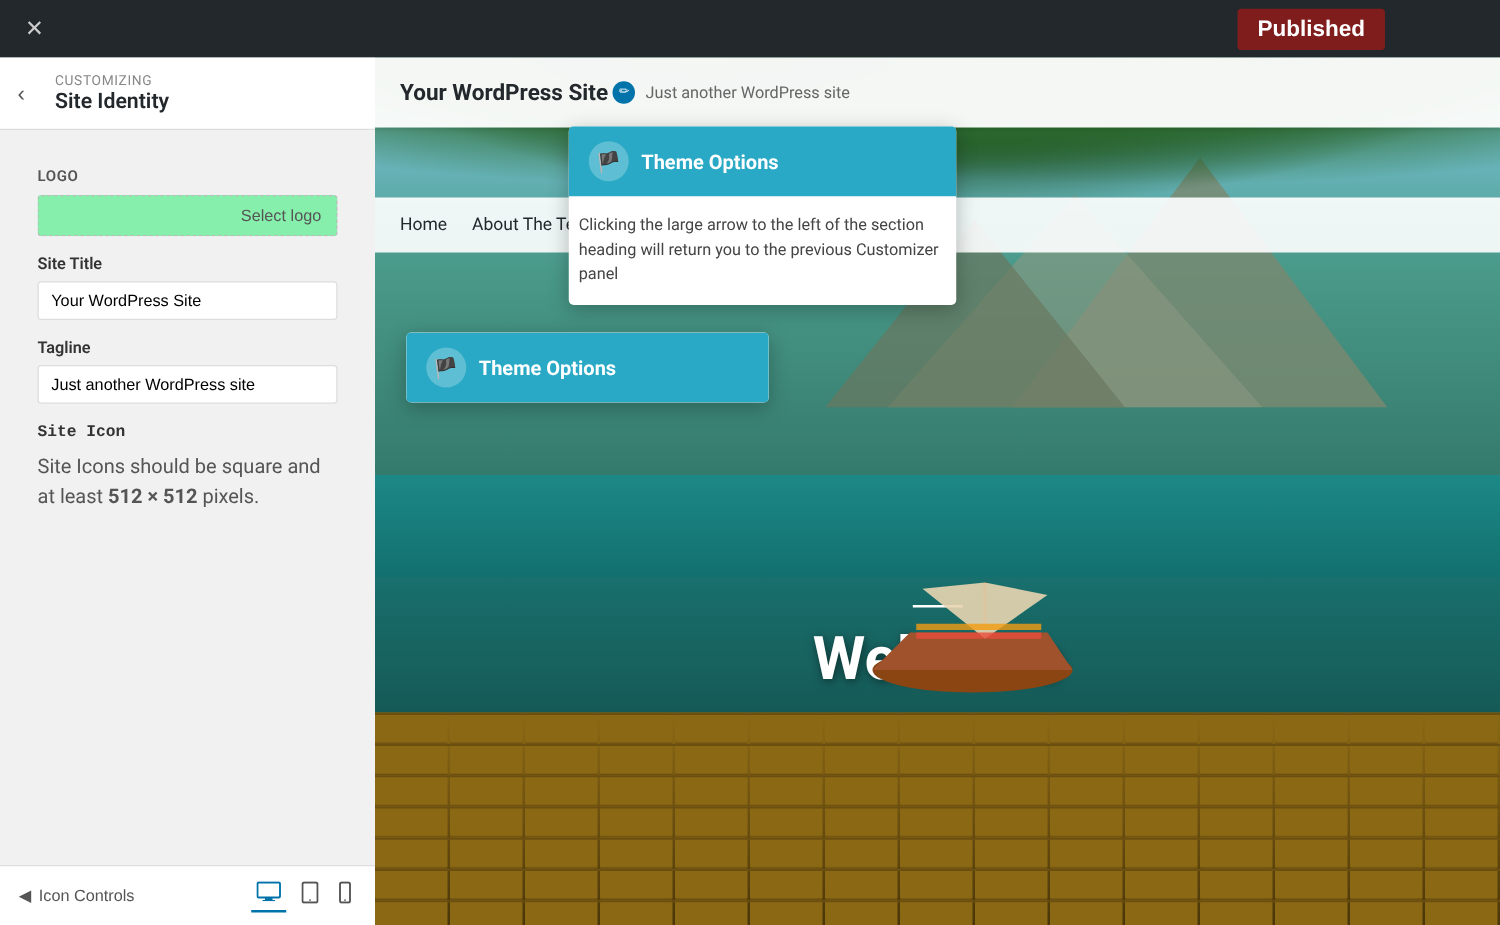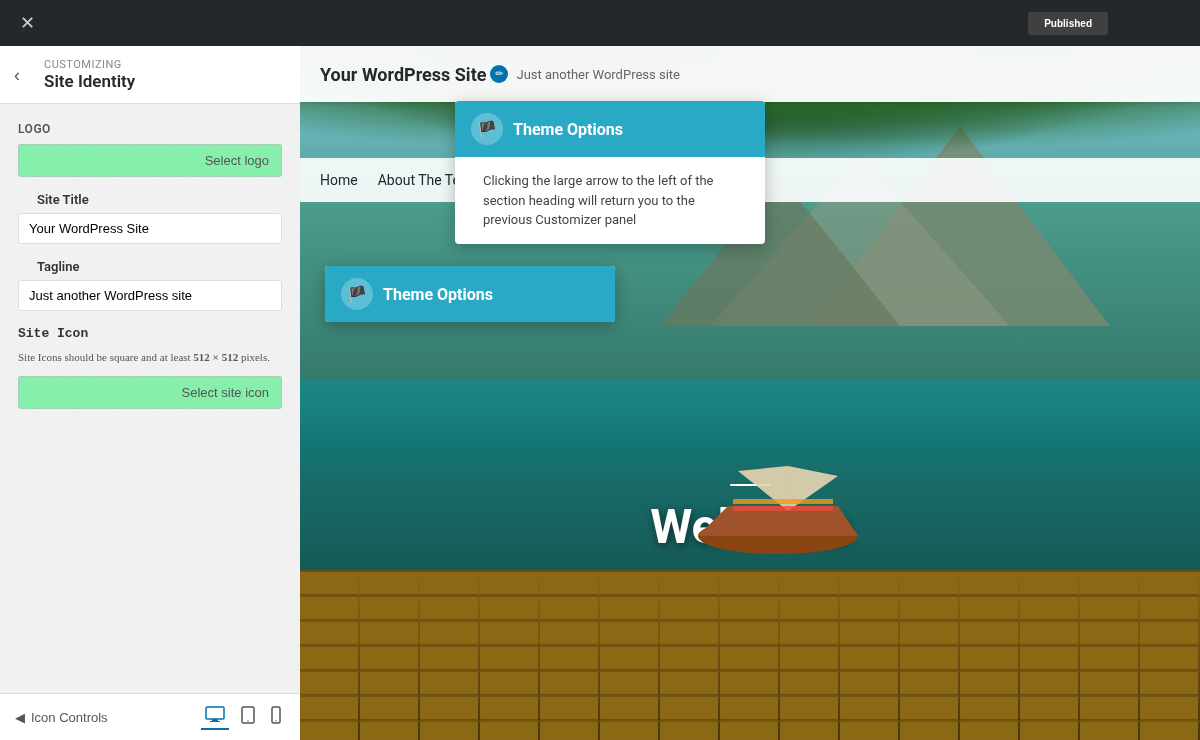--- a/index.html
+++ b/index.html
@@ -17,26 +17,26 @@
     .close-btn {
       color: #aaa;
       background: none;
       border: none;
       cursor: pointer;
       font-size: 18px;
       padding: 4px 8px;
       color: #ccc;
     }
     .published-btn {
-      background: #404040;
+      background: #7f1d1d;
       color: #fff;
       border: none;
       padding: 6px 16px;
       border-radius: 3px;
-      font-size: 10px;
+      font-size: 18px;
       font-weight: 600;
       cursor: pointer;
       margin-left: auto;
       margin-right: 80px;
     }
 
     
     .main-layout {
       display: flex;
       flex: 1;
@@ -78,21 +78,21 @@
       text-transform: uppercase;
       letter-spacing: 0.5px;
     }
     .panel-title {
       font-size: 17px;
       font-weight: 600;
       color: #23282d;
     }
 
     .sidebar-content {
-      padding: 18px;
+      padding: 30px;
       flex: 1;
     }
 
     .section-label {
       font-size: 12px;
       font-weight: 600;
       color: #555;
       text-transform: uppercase;
       letter-spacing: 0.5px;
       margin-bottom: 8px;
@@ -112,21 +112,20 @@
       margin-bottom: 15px;
     }
 
     .form-section { margin-bottom: 15px; }
     .form-label {
       font-size: 13px;
       font-weight: 600;
       color: #333;
       margin-bottom: 6px;
       display: block;
-      margin-left: 19px;
     }
     .form-input {
       width: 100%;
       padding: 7px 10px;
       border: 1px solid #ddd;
       border-radius: 3px;
       font-size: 13px;
       background: #fff;
     }
 
@@ -138,25 +137,24 @@
       margin-bottom: 8px;
       font-family: Liberation Mono, monospace;
     }
     .site-icon-desc {
       font-size: 12px;
       color: #555;
       line-height: 1.5;
       margin-bottom: 8px;
     }
     .site-icon-note {
-      font-size: 11px;
+      font-size: 16px;
       color: #555;
       line-height: 1.5;
-      margin-bottom: 10px;
-      font-family: Liberation Serif, serif;
+      margin-bottom: 0;
     }
 
     
     .sidebar-bottom {
       background: #fff;
       border-top: 1px solid #ddd;
       padding: 10px 15px;
       display: flex;
       align-items: center;
       gap: 12px;
@@ -358,21 +356,21 @@
       align-items: center;
       justify-content: center;
       font-size: 16px;
     }
     .tooltip-title {
       font-size: 16px;
       font-weight: 700;
       color: #fff;
     }
     .tooltip-body {
-      padding: 14px 28px;
+      padding: 14px 8px;
     }
     .tooltip-text {
       font-size: 13px;
       color: #444;
       line-height: 1.5;
     }
 
     
     .tooltip-top::before {
       content: '';
@@ -438,21 +436,20 @@
       </div>
 
       <div class="form-section">
         <label class="form-label">Tagline</label>
         <input class="form-input" type="text" value="Just another WordPress site" style="">
       </div>
 
       <div class="site-icon-section">
         <div class="site-icon-title">Site Icon</div>
         <p class="site-icon-note">Site Icons should be square and at least <strong>512 × 512</strong> pixels.</p>
-        <button class="select-btn">Select site icon</button>
       </div>
 
     </div>
 
     <div class="sidebar-bottom">
       <button class="hide-controls-btn">
         <span>◀</span>
         <span>Icon Controls</span>
       </button>
       <div class="device-icons">

